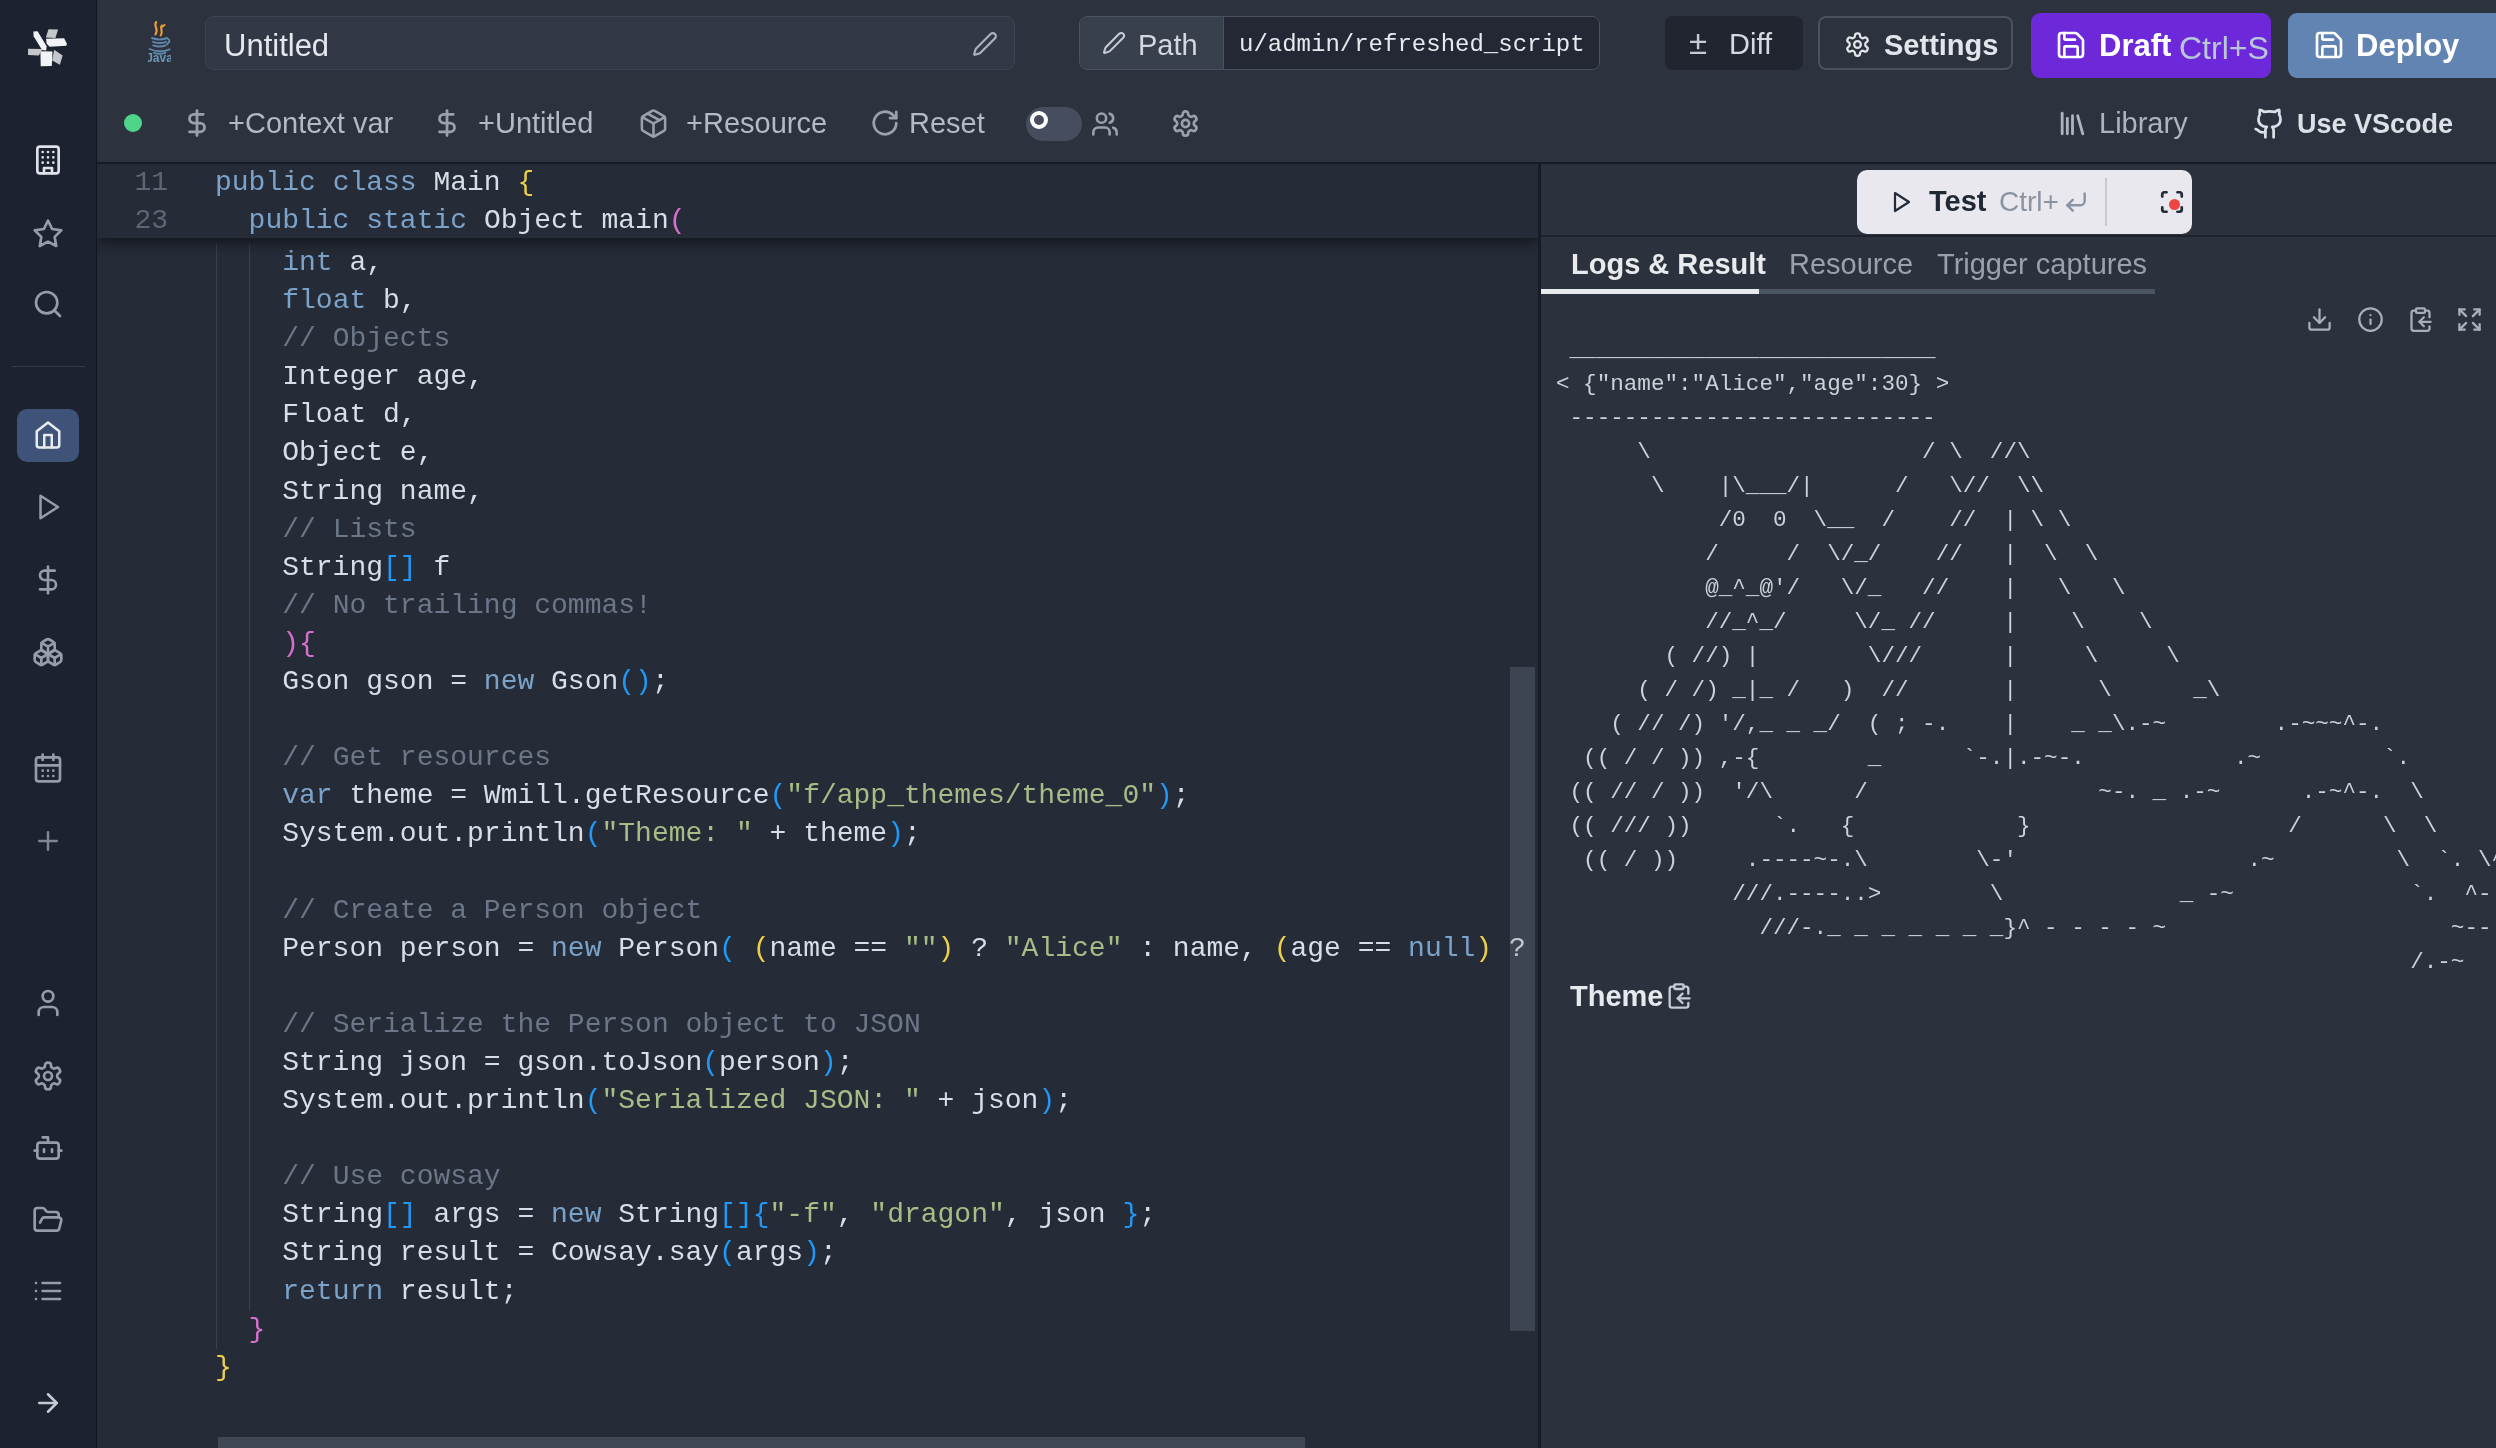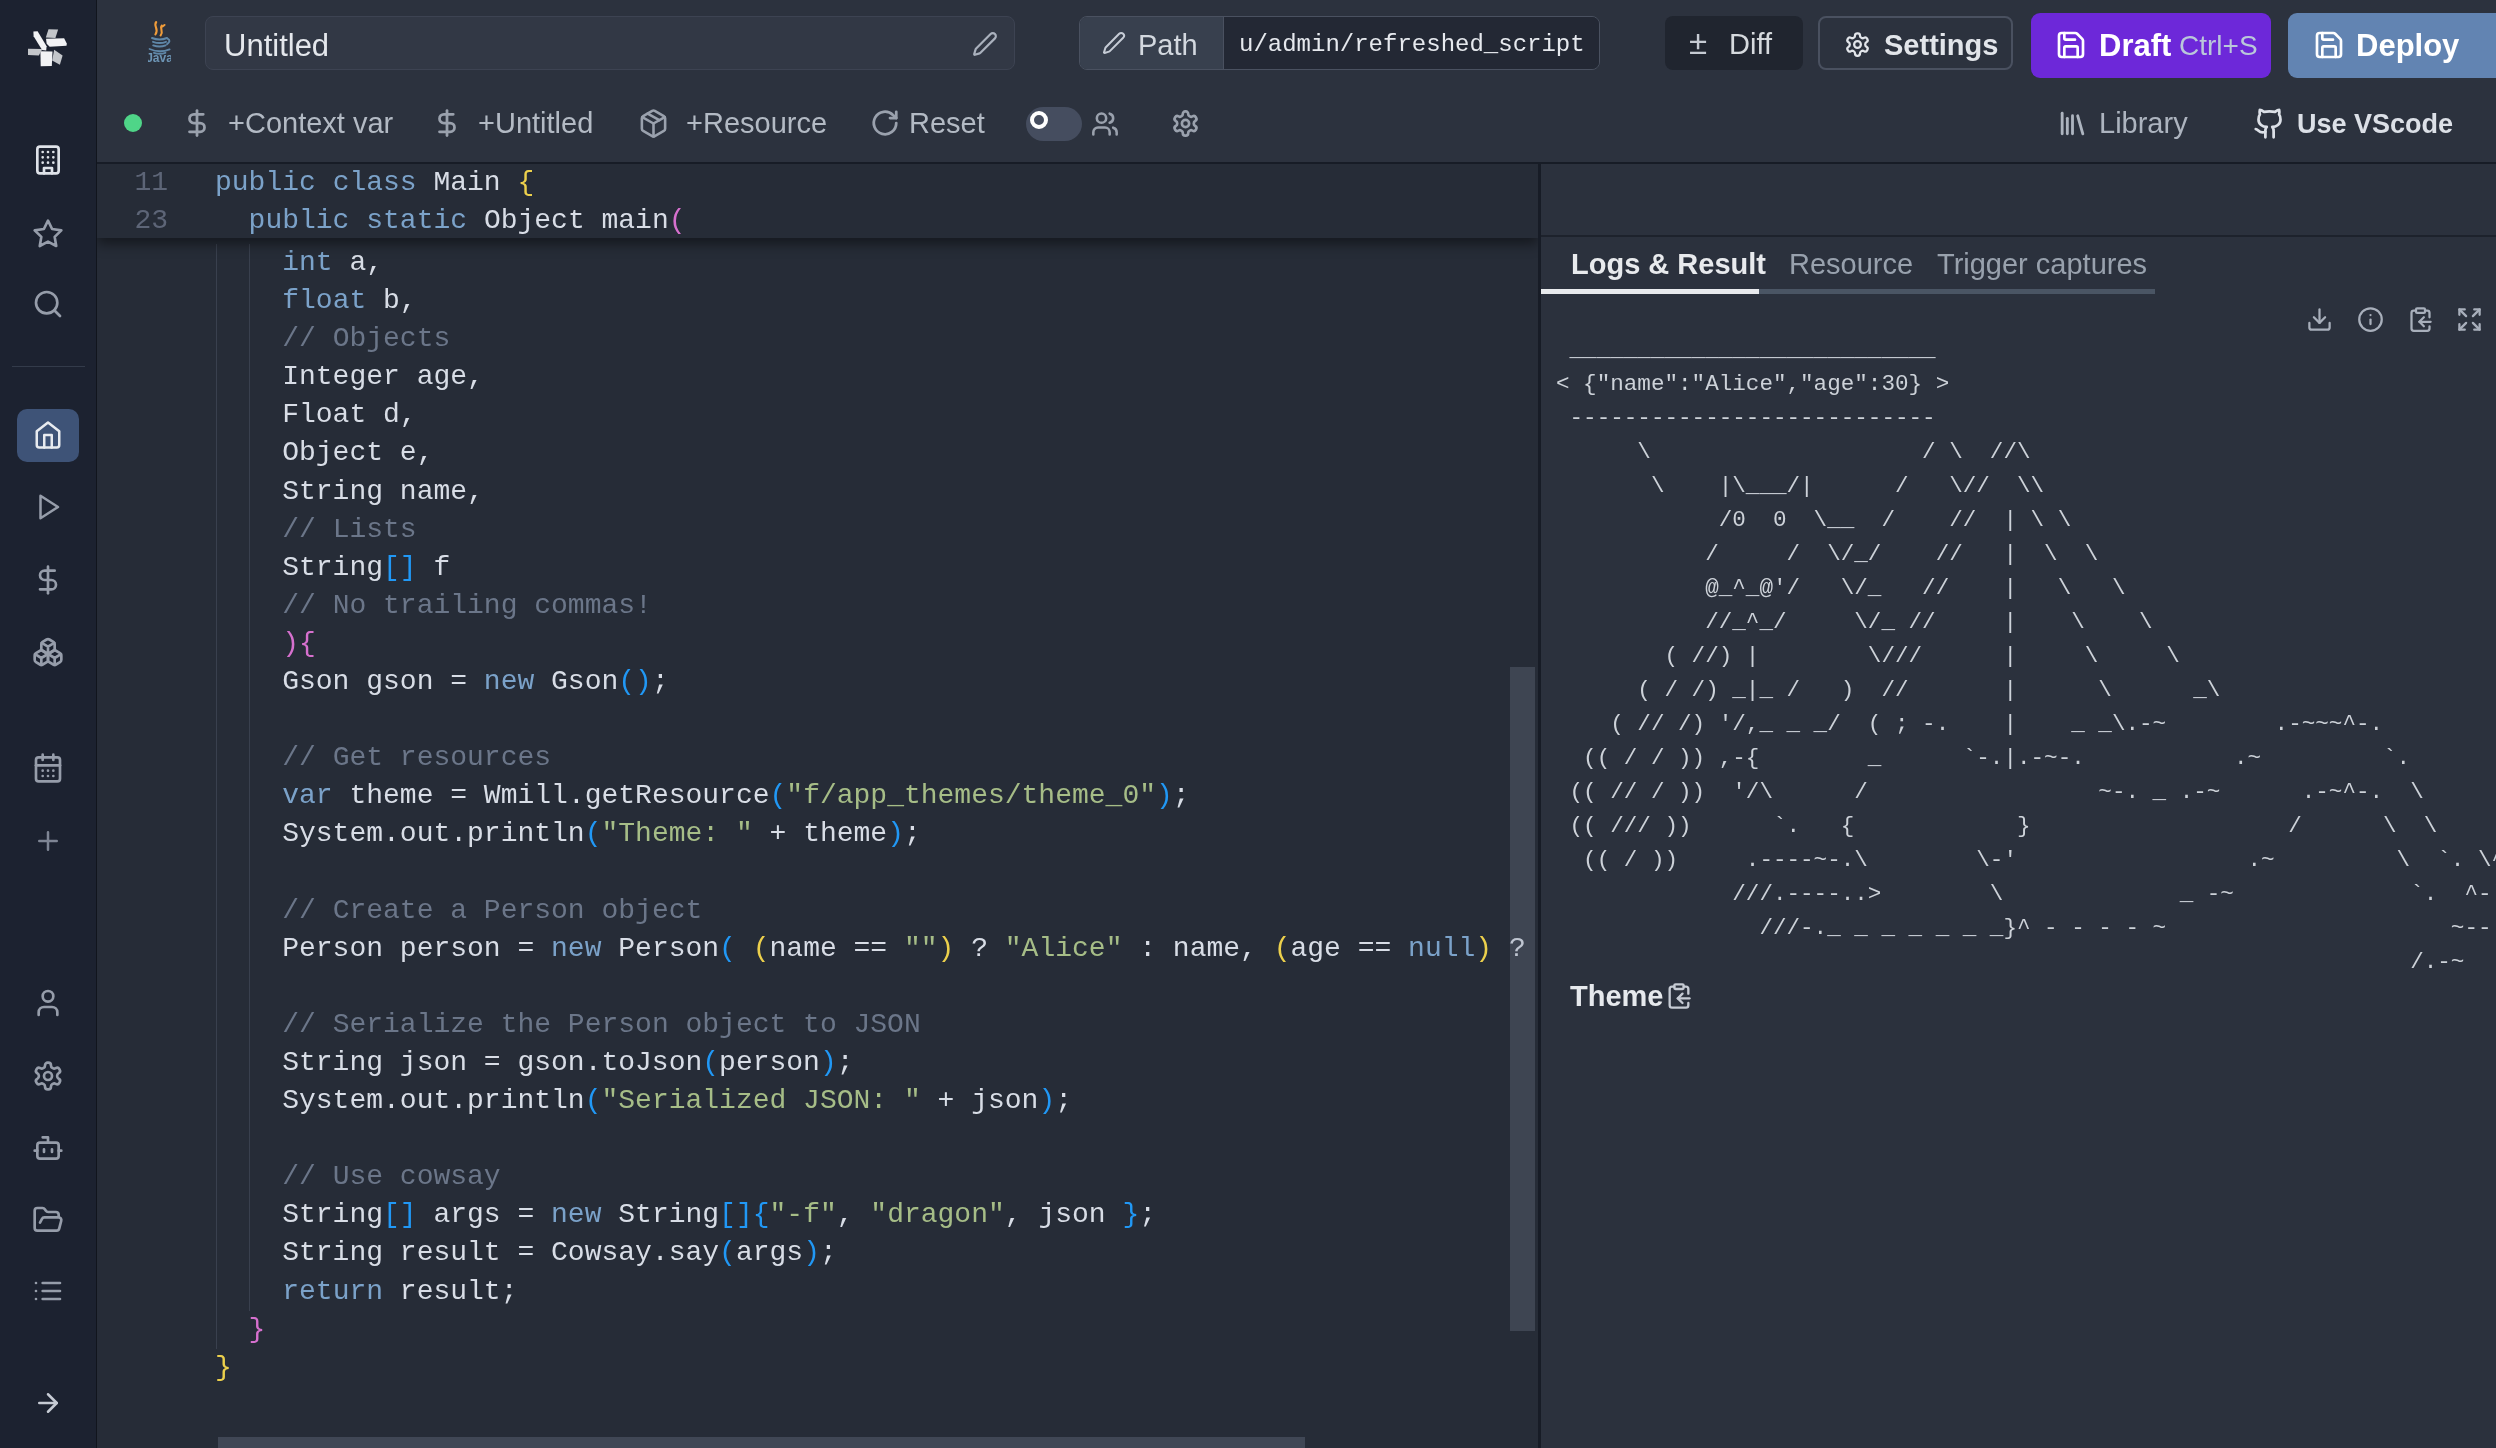--- a/index.html
+++ b/index.html
@@ -140,21 +140,21 @@
       <div class="abs" style="left:64px;top:11px;font-size:29px;font-weight:600;color:#e2e5ea">Settings</div>
 </div>
 
 <div class="abs" style="left:1934px;top:13px;width:240px;height:65px;background:#6d28d9;border-radius:9px">
   <svg style="position:absolute;left:24px;top:16px" width="32" height="32" viewBox="0 0 24 24" fill="none" stroke="#ffffff" stroke-width="2.0" stroke-linecap="round" stroke-linejoin="round">
         <path d="M15.2 3a2 2 0 0 1 1.4.6l3.8 3.8a2 2 0 0 1 .6 1.4V19a2 2 0 0 1-2 2H5a2 2 0 0 1-2-2V5a2 2 0 0 1 2-2z"></path>
         <path d="M17 21v-7a1 1 0 0 0-1-1H8a1 1 0 0 0-1 1v7"></path>
         <path d="M7 3v4a1 1 0 0 0 1 1h7"></path>
       </svg>
       <div class="abs" style="left:68px;top:15px;font-size:31px;font-weight:700;color:#fff">Draft</div>
-  <div class="abs" style="left:148px;top:17px;font-size:28px;color:#bac7da">Ctrl+S</div>
+  <div class="abs" style="left:148px;top:17px;font-size:32px;color:#bac7da">Ctrl+S</div>
 </div>
 
 <div class="abs" style="left:2191px;top:13px;width:232px;height:65px;background:#6284b2;border-radius:9px">
   <svg style="position:absolute;left:25px;top:16px" width="32" height="32" viewBox="0 0 24 24" fill="none" stroke="#ffffff" stroke-width="2.0" stroke-linecap="round" stroke-linejoin="round">
         <path d="M15.2 3a2 2 0 0 1 1.4.6l3.8 3.8a2 2 0 0 1 .6 1.4V19a2 2 0 0 1-2 2H5a2 2 0 0 1-2-2V5a2 2 0 0 1 2-2z"></path>
         <path d="M17 21v-7a1 1 0 0 0-1-1H8a1 1 0 0 0-1 1v7"></path>
         <path d="M7 3v4a1 1 0 0 0 1 1h7"></path>
       </svg>
       <div class="abs" style="left:68px;top:15px;font-size:31px;font-weight:700;color:#fff">Deploy</div>
 </div>
@@ -222,20 +222,39 @@
     <pre class="abs mono" style="left:118px;top:3px;font-size:28px;line-height:38.1px;color:#d8dde6;white-space:pre"><i class="k">public</i> <i class="k">class</i> Main <i class="y">{</i><br>  <i class="k">public</i> <i class="k">static</i> Object main<i class="p">(</i></pre>
   </div>
 
   <div class="abs" style="left:1413px;top:503px;width:25px;height:664px;background:rgba(125,135,155,0.28)"></div>
   <div class="abs" style="left:121px;top:1273px;width:1087px;height:11px;background:rgba(125,135,155,0.30)"></div>
 </div>
 
 <div class="abs" style="left:1538px;top:164px;width:958px;height:1284px;background:#2b313d;border-left:3px solid #171c26">
 
   <div class="abs" style="left:0;top:0;width:100%;height:73px;border-bottom:2px solid #1d222c"></div>
+  <div class="abs" style="left:316px;top:6px;width:335px;height:64px;background:#e8e8ee;border-radius:10px">
+    <svg style="position:absolute;left:32px;top:20px" width="24" height="24" viewBox="0 0 24 24" fill="none" stroke="#242c3b" stroke-width="2.2" stroke-linecap="round" stroke-linejoin="round">
+        <polygon points="6 3 20 12 6 21 6 3"></polygon>
+      </svg>
+      <div class="abs" style="left:72px;top:15px;font-size:29px;font-weight:700;color:#1f2835">Test</div>
+    <div class="abs" style="left:142px;top:16px;font-size:28px;color:#8a93a1">Ctrl+</div>
+    <svg style="position:absolute;left:206px;top:19px" width="26" height="26" viewBox="0 0 24 24" fill="none" stroke="#8a93a1" stroke-width="2.2" stroke-linecap="round" stroke-linejoin="round">
+        <polyline points="9 10 4 15 9 20"></polyline>
+        <path d="M20 4v7a4 4 0 0 1-4 4H4"></path>
+      </svg>
+    <div class="abs" style="left:248px;top:8px;width:2px;height:48px;background:#c6c9d2"></div>
+    <svg style="position:absolute;left:302px;top:19px" width="26" height="26" viewBox="0 0 24 24" fill="none" stroke="#242c3b" stroke-width="2.5" stroke-linecap="round" stroke-linejoin="round">
+        <path d="M3 7V5a2 2 0 0 1 2-2h2"></path>
+        <path d="M17 3h2a2 2 0 0 1 2 2v2"></path>
+        <path d="M21 17v2a2 2 0 0 1-2 2h-2"></path>
+        <path d="M7 21H5a2 2 0 0 1-2-2v-2"></path>
+      </svg>
+    <div class="abs" style="left:312px;top:29px;width:11px;height:11px;border-radius:50%;background:#ef4444"></div>
+  </div>
 
   <div class="abs" style="left:30px;top:84px;font-size:29px;font-weight:700;color:#e8eaed">Logs &amp; Result</div>
   <div class="abs" style="left:248px;top:84px;font-size:29px;color:#98a1ad">Resource</div>
   <div class="abs" style="left:396px;top:84px;font-size:29px;color:#98a1ad">Trigger captures</div>
   <div class="abs" style="left:0;top:125px;width:218px;height:5px;background:#e8eaed"></div>
   <div class="abs" style="left:218px;top:125px;width:396px;height:5px;background:#4a5564"></div>
 
   <svg style="position:absolute;left:765px;top:142px" width="27" height="27" viewBox="0 0 24 24" fill="none" stroke="#a8afbb" stroke-width="2.0" stroke-linecap="round" stroke-linejoin="round">
       <path d="M21 15v4a2 2 0 0 1-2 2H5a2 2 0 0 1-2-2v-4"></path>
       <polyline points="7 10 12 15 17 10"></polyline>

